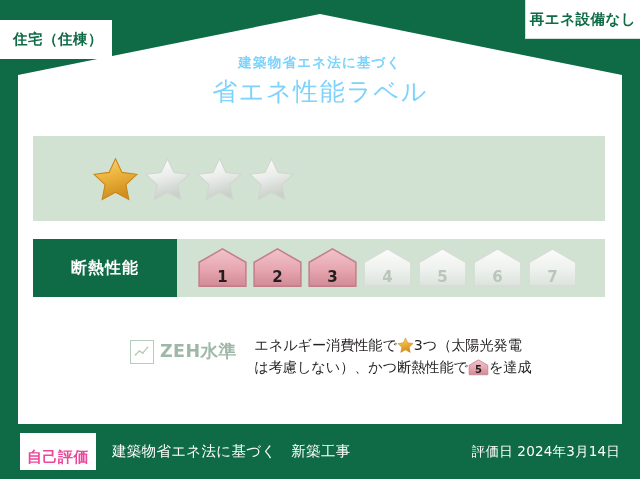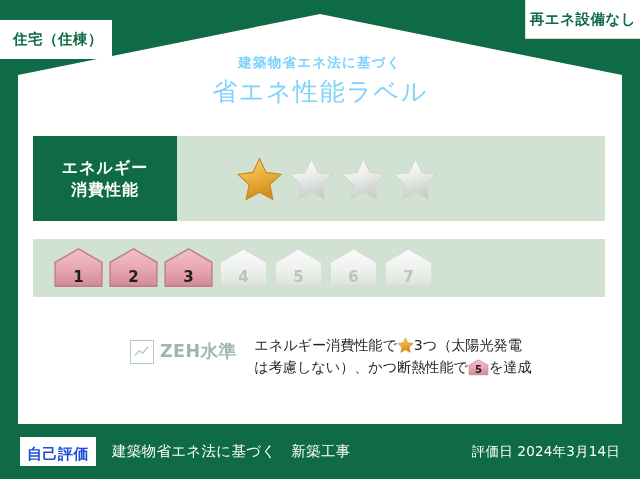--- a/index.html
+++ b/index.html
@@ -229,25 +229,25 @@
     bottom: 0;
     height: 55px;
     background: #0e6b45;
     display: flex;
     align-items: center;
     padding: 0 20px 0 20px;
     box-sizing: border-box;
   }
   #footer-eval-badge {
     background: #ffffff;
-    color: #1d4ed8;
+    color: #ec4899;
     font-weight: bold;
     font-size: 15px;
     letter-spacing: 0.5px;
-    padding: 9px 7px 4px 7px;
+    padding: 16px 7px 4px 7px;
     line-height: 1.1;
     flex: 0 0 auto;
   }
   #footer-building {
     color: #ffffff;
     font-size: 14.5px;
     margin-left: 16px;
     letter-spacing: 0.3px;
     flex: 0 0 auto;
   }
@@ -268,26 +268,20 @@
 
   <div class="corner-badge" id="badge-house-type">住宅（住棟）</div>
   <div class="corner-badge" id="badge-renewable">再エネ設備なし</div>
 
   <div id="title-block">
     <div id="title-sub">建築物省エネ法に基づく</div>
     <div id="title-main">省エネ性能ラベル</div>
   </div>
 
   <div class="metric-row" id="row-energy">
-    <div class="metric-label">
-      <div>
-        <div>エネルギー</div>
-        <div>消費性能</div>
-      </div>
-    </div>
     <div class="metric-track" id="star-track">
 
       <svg class="star" viewBox="0 0 52 50">
         <defs>
           <linearGradient id="goldgrad" x1="0" y1="0" x2="0.3" y2="1">
             <stop offset="0%" stop-color="#f6d98e"></stop>
             <stop offset="42%" stop-color="#efb942"></stop>
             <stop offset="100%" stop-color="#d18f1e"></stop>
           </linearGradient>
         </defs>
@@ -310,20 +304,21 @@
       </svg>
 
       <svg class="star" viewBox="0 0 52 50">
         <polygon points="26,3 33.2,18.2 49.8,20.3 37.6,31.8 40.8,48.2 26,40.2 11.2,48.2 14.4,31.8 2.2,20.3 18.8,18.2" fill="url(#greygrad)" stroke="#cfd6cf" stroke-width="1.2"></polygon>
       </svg>
 
     </div>
   </div>
 
   <div class="metric-row" id="row-insulation">
+    <div class="metric-label">断熱性能</div>
     <div class="metric-track" id="house-track">
 
       <div class="house-chip on">
         <svg viewBox="0 0 55 44">
           <defs>
             <linearGradient id="pinkgrad" x1="0" y1="0" x2="0" y2="1">
               <stop offset="0%" stop-color="#f2c4cb"></stop>
               <stop offset="55%" stop-color="#e7a6b0"></stop>
               <stop offset="100%" stop-color="#d08b97"></stop>
             </linearGradient>

